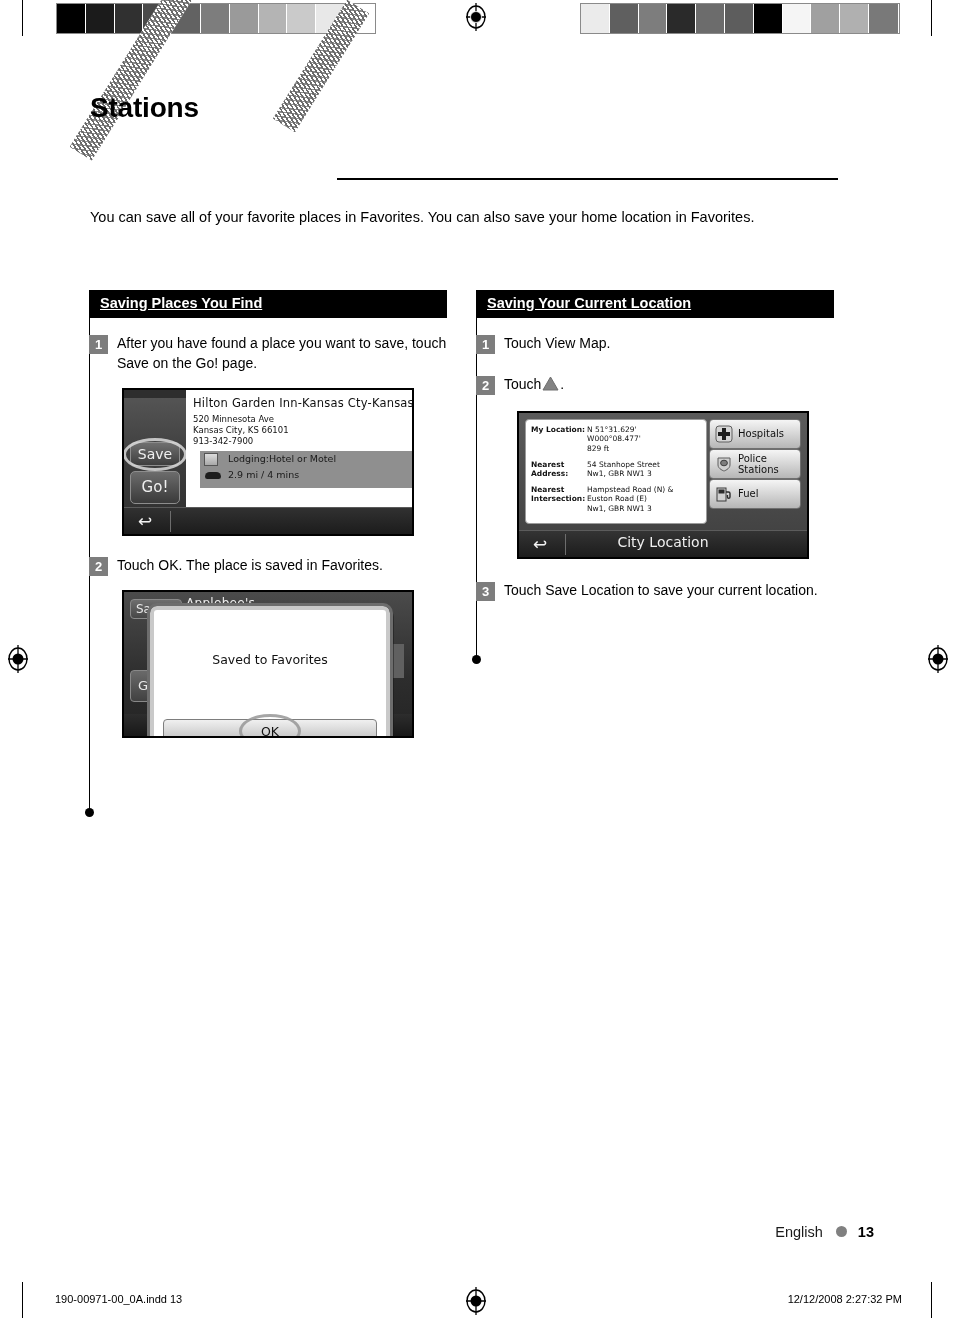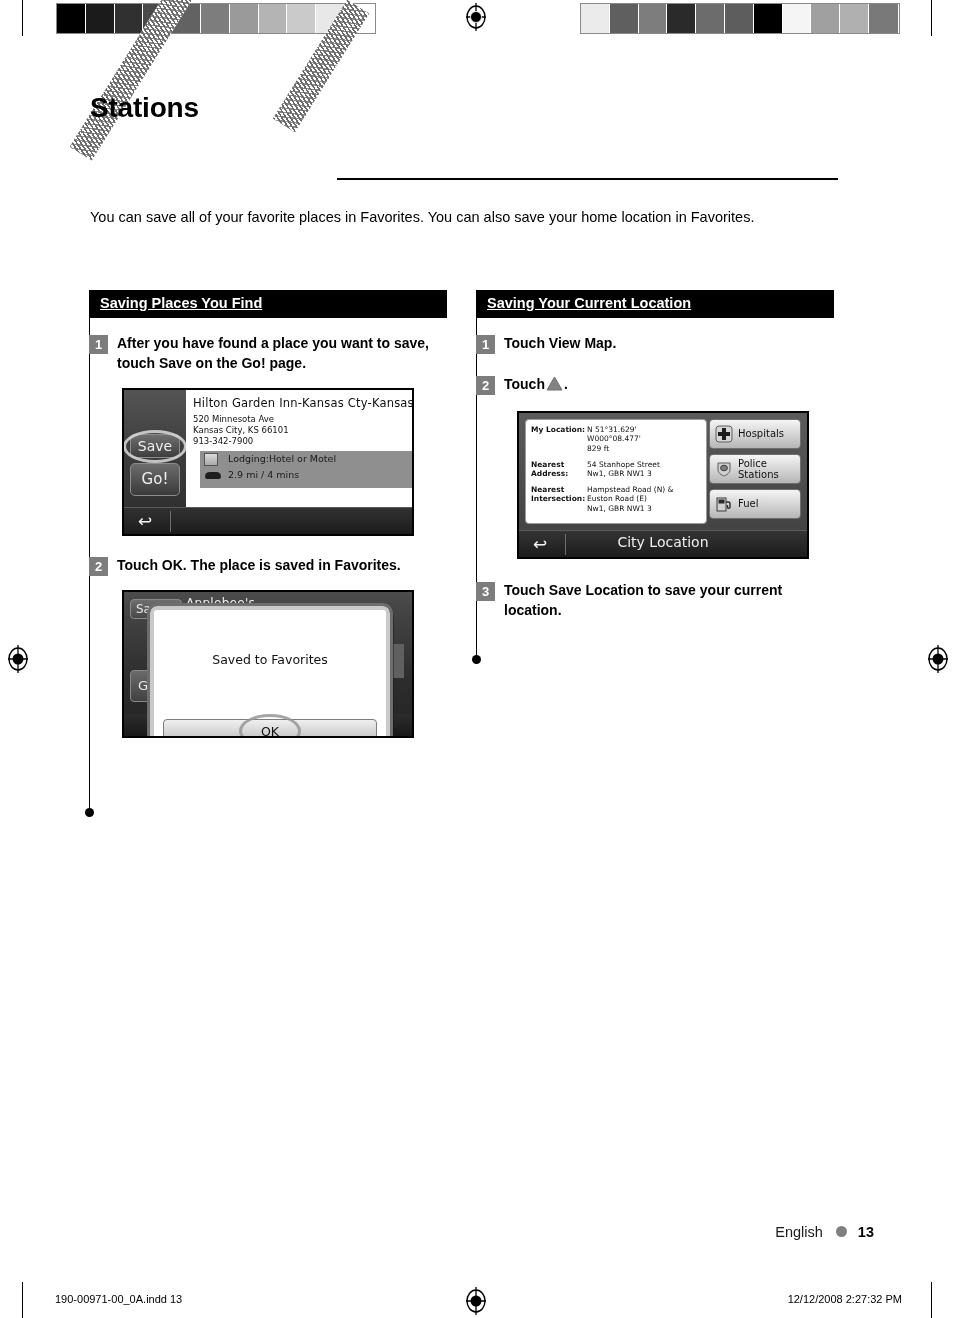--- a/index.html
+++ b/index.html
@@ -156,21 +156,21 @@
     color: #fff;
     font-size: 13px;
     font-weight: bold;
     text-align: center;
     line-height: 19px;
     margin-right: 9px;
     margin-top: 1px;
   }
   .step-text {
     font-size: 14px;
-    font-weight: bold;
+    font-weight: normal;
     line-height: 1.42;
     color: #000;
   }
   .step-text .tri {
     display: inline-block;
     vertical-align: -2px;
     margin: 0 1px;
   }
 
   
@@ -181,21 +181,21 @@
     box-sizing: border-box;
     overflow: hidden;
     font-family: "DejaVu Sans", sans-serif;
   }
   #shot-go       { width: 292px; height: 148px; margin: 14px 0 0 33px; }
   #shot-saved    { width: 292px; height: 148px; margin: 14px 0 0 33px; }
   #shot-location { width: 292px; height: 148px; margin: 14px 0 0 41px; }
 
   
   .go-left {
-    position: absolute; left: 0; top: 0;
+    position: absolute; left: 0; top: 8px;
     width: 62px; height: 117px;
     background: linear-gradient(180deg,#545454 0%, #3c3c3c 55%, #313131 100%);
   }
   .go-body {
     position: absolute; left: 62px; top: 0;
     width: 226px; height: 117px;
     background: #ffffff;
   }
   .go-title {
     position: absolute; left: 7px; top: 6px;
@@ -405,21 +405,20 @@
     line-height: 1.28;
     white-space: pre-line;
   }
   .loc-btns {
     position: absolute; right: 6px; top: 6px;
     width: 92px;
   }
   .loc-btn {
     position: relative;
     height: 30px;
-    margin-bottom: 5px;
     background: linear-gradient(180deg,#f5f5f5,#b6b6b6);
     border: 1px solid #6f6f6f;
     border-radius: 4px;
     box-sizing: border-box;
     display: flex;
     align-items: center;
     padding-left: 3px;
   }
   .loc-btn .bico {
     flex: 0 0 22px;

